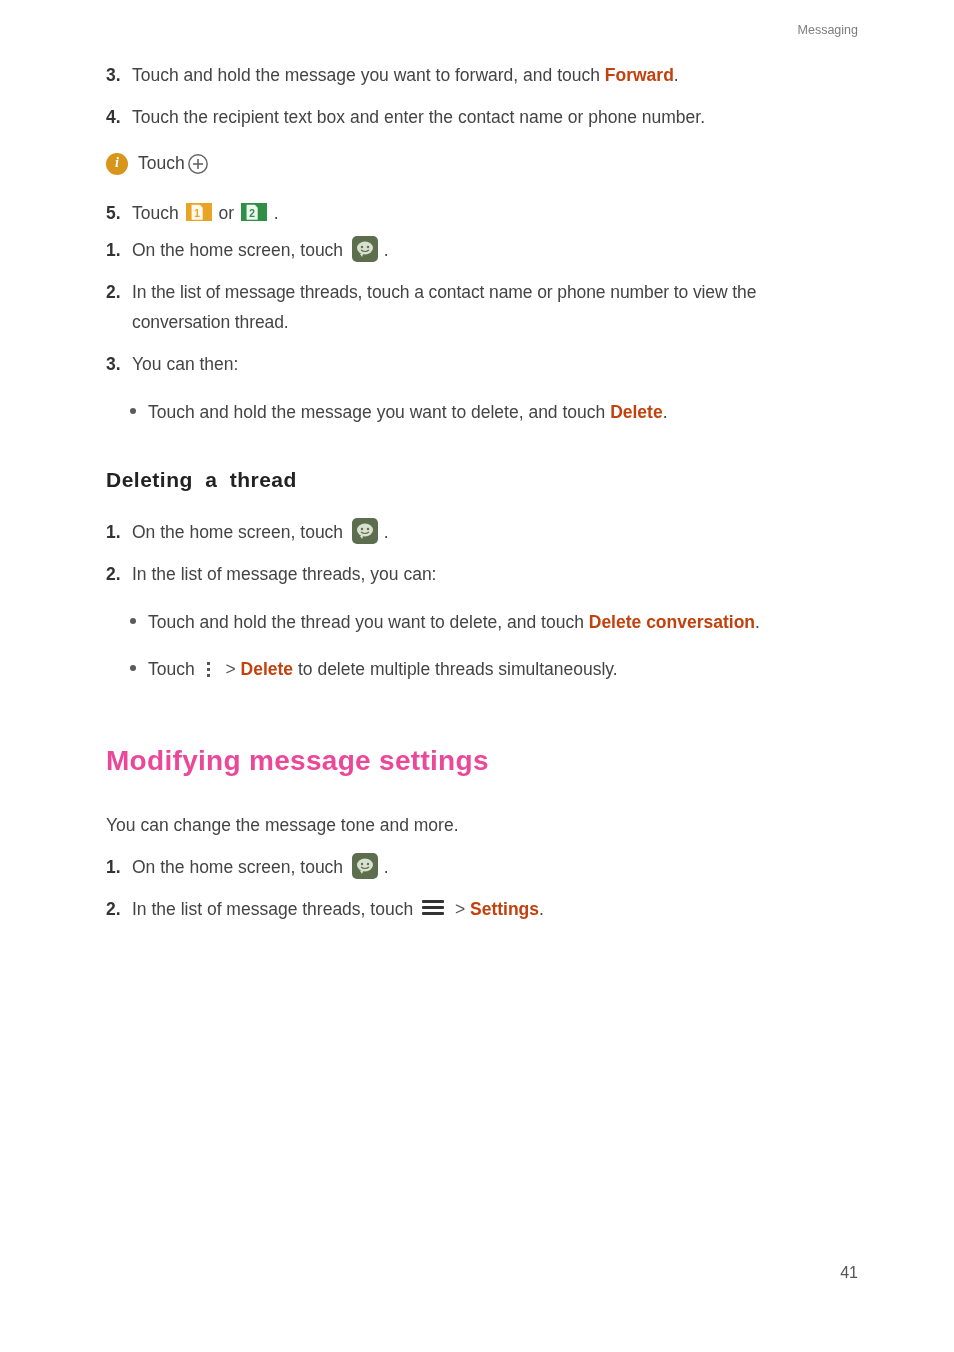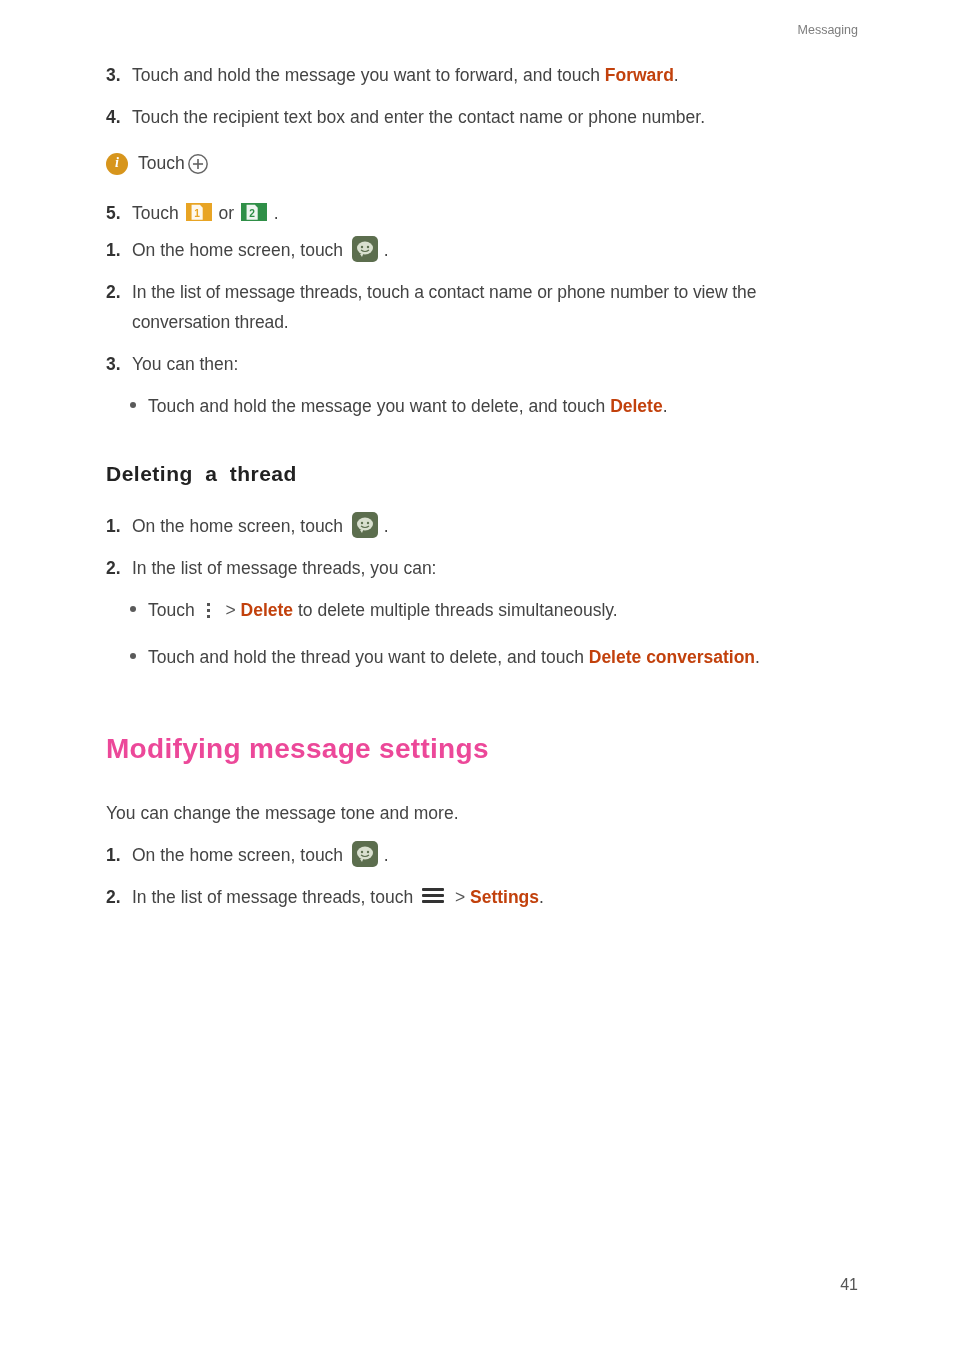--- a/index.html
+++ b/index.html
@@ -95,21 +95,21 @@
     display: inline-block;
     width: 26px;
     height: 26px;
     vertical-align: -6px;
     margin-left: 4px;
     margin-right: 1px;
   }
   .msg-app-icon svg { display: block; }
   .bullet-list {
     margin-left: 24px;
-    margin-top: 10px;
+    margin-top: 16px;
   }
   .bullet-item {
     position: relative;
     padding-left: 18px;
     margin-bottom: 12px;
     line-height: 2;
   }
   .bullet-item::before {
     content: "";
     position: absolute;
@@ -143,21 +143,21 @@
     display: inline-block;
     width: 22px;
     vertical-align: -3px;
     margin: 0 6px 0 4px;
   }
   .hamburger span{
     display:block;height:3px;background:#333;margin:3px 0;border-radius:1px;
   }
   .page-num {
     position: absolute;
-    bottom: 18px;
+    bottom: 30px;
     right: 96px;
     font-size: 16px;
     color: #555;
   }
   .gt { color:#555; }
   .tight { letter-spacing: -0.1px; }
 </style>
 </head>
 <body>
 
@@ -269,27 +269,27 @@
     </div>
   </div>
 
   <div class="step" style="margin-bottom:4px">
     <div class="step-num">2.</div>
     <div class="step-body">In the list of message threads, you can:</div>
   </div>
 
   <div class="bullet-list">
     <div class="bullet-item">
+      <span>Touch and hold the thread you want to delete, and touch </span><span class="bold">Delete conversation</span><span>.</span>
+    </div>
+    <div class="bullet-item">
       <span>Touch </span>
       <span class="vdots"><span></span><span></span><span></span></span>
       <span class="gt">&gt;</span>
       <span> </span><span class="bold">Delete</span><span> to delete multiple threads simultaneously.</span>
-    </div>
-    <div class="bullet-item">
-      <span>Touch and hold the thread you want to delete, and touch </span><span class="bold">Delete conversation</span><span>.</span>
     </div>
   </div>
 
   <div class="h1">Modifying message settings</div>
 
   <div style="margin-bottom:12px">You can change the message tone and more.</div>
 
   <div class="step">
     <div class="step-num">1.</div>
     <div class="step-body">

